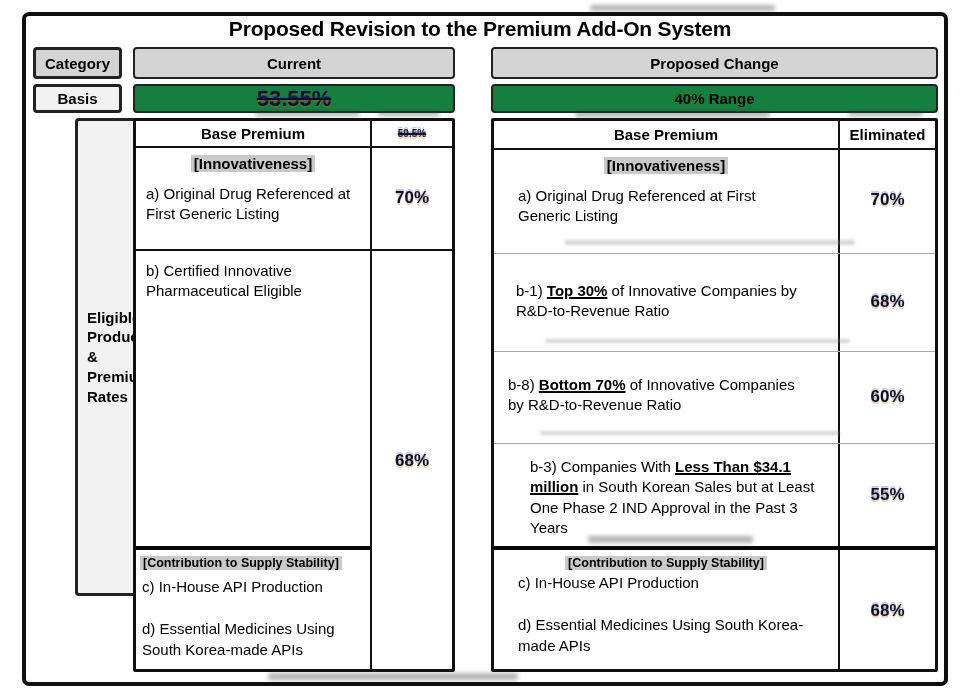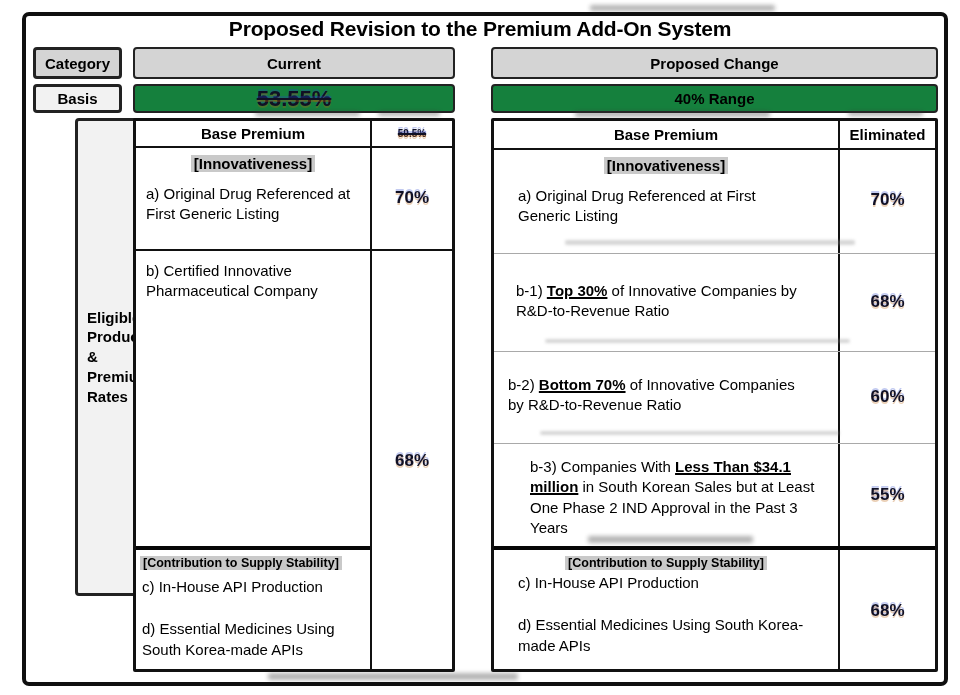--- a/index.html
+++ b/index.html
@@ -103,21 +103,21 @@
     </div>
 
     <div style="position:absolute; left:0; top:27px; width:234px;">
       <div class="sect-heading">
         <span class="heading-hl">[Innovativeness]</span>
       </div>
       <div class="item" style="margin:12px 8px 0 10px;">a) Original Drug Referenced at First Generic Listing</div>
     </div>
     <div class="rate ratecolor" style="left:236px; top:27px; width:80px; height:100px;">70%</div>
 
-    <div class="item" style="position:absolute; left:10px; top:140px; width:216px;">b) Certified Innovative Pharmaceutical Company</div>
+    <div class="item" style="position:absolute; left:10px; top:140px; width:216px;">b) Certified Innovative Pharmaceutical Eligible</div>
     <div class="rate ratecolor" style="left:236px; top:130px; width:80px; height:420px;">68%</div>
 
     <div style="position:absolute; left:0; top:429px; width:234px;">
       <div class="supply-heading" style="margin-left:4px;">
         <span class="heading-hl">[Contribution to Supply Stability]</span>
       </div>
       <div class="item" style="margin:7px 8px 0 6px;">c) In-House API Production</div>
       <div class="item" style="margin:22px 8px 0 6px;">d) Essential Medicines Using South Korea-made APIs</div>
     </div>
   </div>
@@ -141,21 +141,21 @@
       <div class="item" style="margin:12px 30px 0 24px;">a) Original Drug Referenced at First Generic Listing</div>
     </div>
     <div class="rate ratecolor" style="left:346px; top:29px; width:95px; height:100px;">70%</div>
 
     <div class="item" style="position:absolute; left:22px; top:160px; width:312px;">
       <span>b-1) </span><span class="emph">Top 30%</span><span> of Innovative Companies by R&amp;D-to-Revenue Ratio</span>
     </div>
     <div class="rate ratecolor" style="left:346px; top:134px; width:95px; height:94px;">68%</div>
 
     <div class="item" style="position:absolute; left:14px; top:254px; width:300px;">
-      <span>b-2) </span><span class="emph">Bottom 70%</span><span> of Innovative Companies by R&amp;D-to-Revenue Ratio</span>
+      <span>b-8) </span><span class="emph">Bottom 70%</span><span> of Innovative Companies by R&amp;D-to-Revenue Ratio</span>
     </div>
     <div class="rate ratecolor" style="left:346px; top:232px; width:95px; height:88px;">60%</div>
 
     <div class="item" style="position:absolute; left:36px; top:336px; width:290px;">
       <span>b-3) Companies With </span><span class="emph">Less Than $34.1 million</span><span> in South Korean Sales but at Least One Phase 2 IND Approval in the Past 3 Years</span>
     </div>
     <div class="rate ratecolor" style="left:346px; top:324px; width:95px; height:99px;">55%</div>
 
     <div style="position:absolute; left:0; top:429px; width:344px;">
       <div class="supply-heading" style="text-align:center;">

